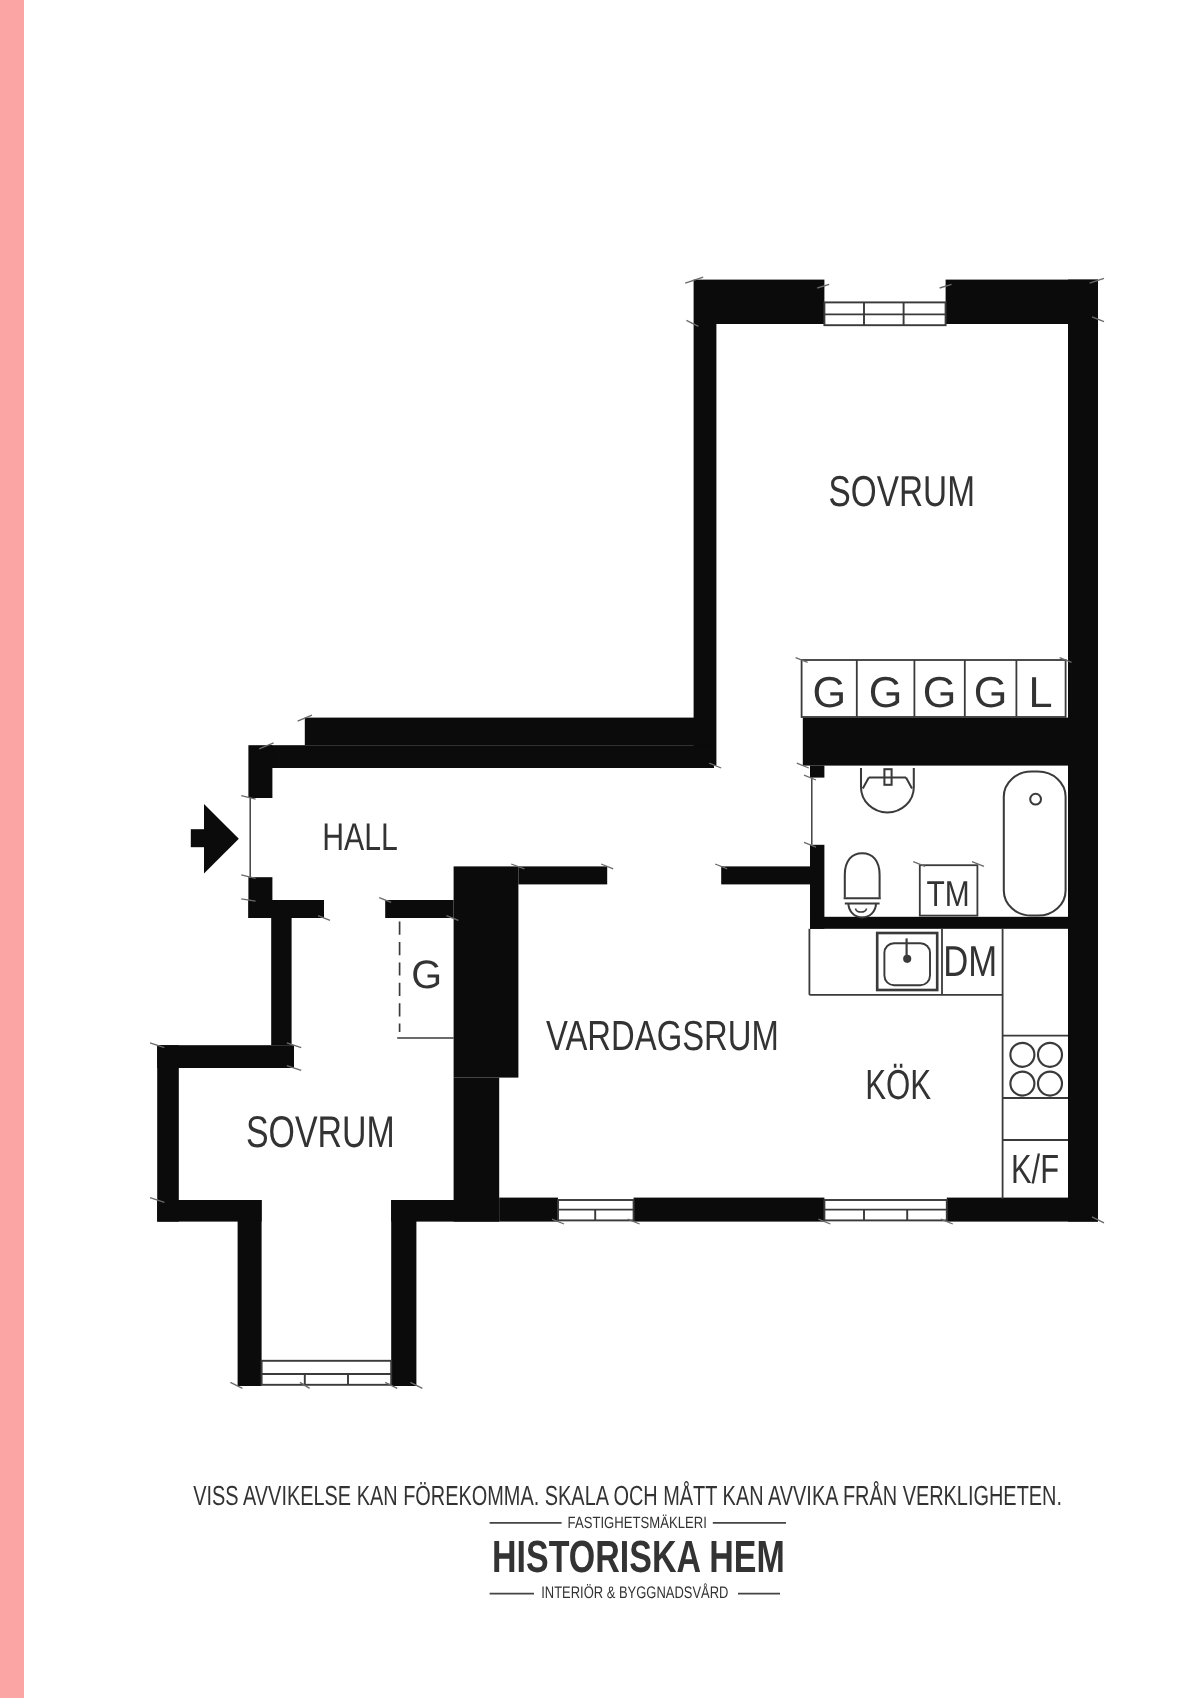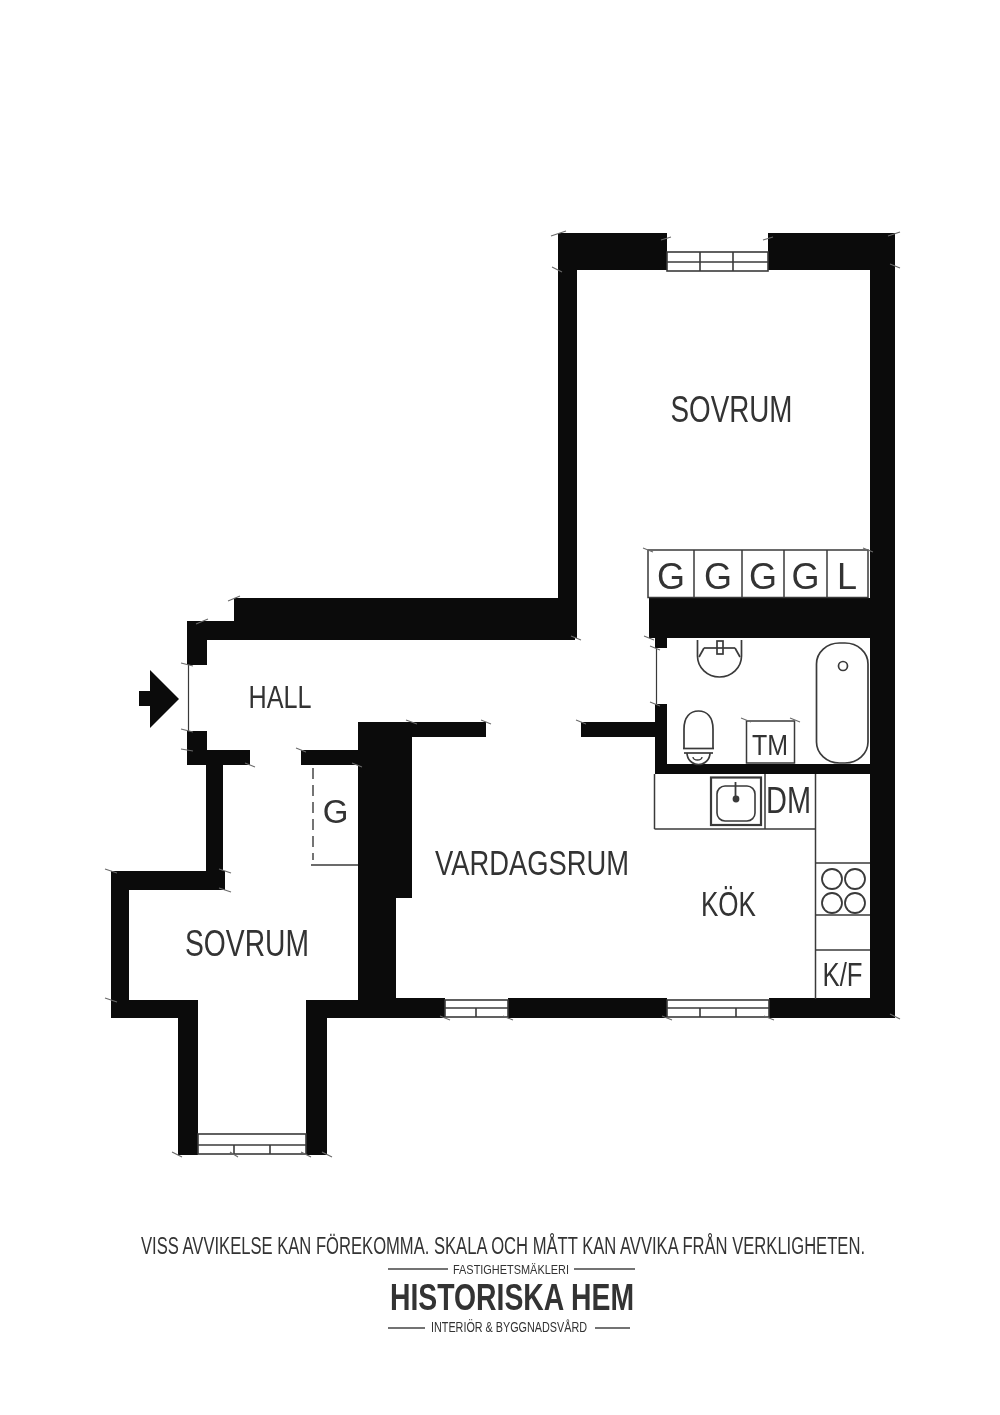--- a/index.html
+++ b/index.html
@@ -1,16 +1,16 @@
 <!DOCTYPE html>
 <html><head>
 <meta charset="utf-8">
 <style>
   html,body{margin:0;padding:0;background:#ffffff;}
-  .page{width:812px;height:1415px;position:relative;background:#fca5a5;}
+  .page{width:812px;height:1415px;position:relative;background:#fca5a5;padding-left:20px;}
   svg{display:block;}
   text{font-family:"Liberation Sans",sans-serif;fill:#333333;}
 </style>
 </head>
 <body>
 <div class="page">
 <svg width="1000" height="1415" viewBox="0 0 1000 1415">
 <rect x="0" y="0" width="1000" height="1415" fill="#ffffff"></rect>
 <g stroke="none" fill="#0b0b0b">
 

